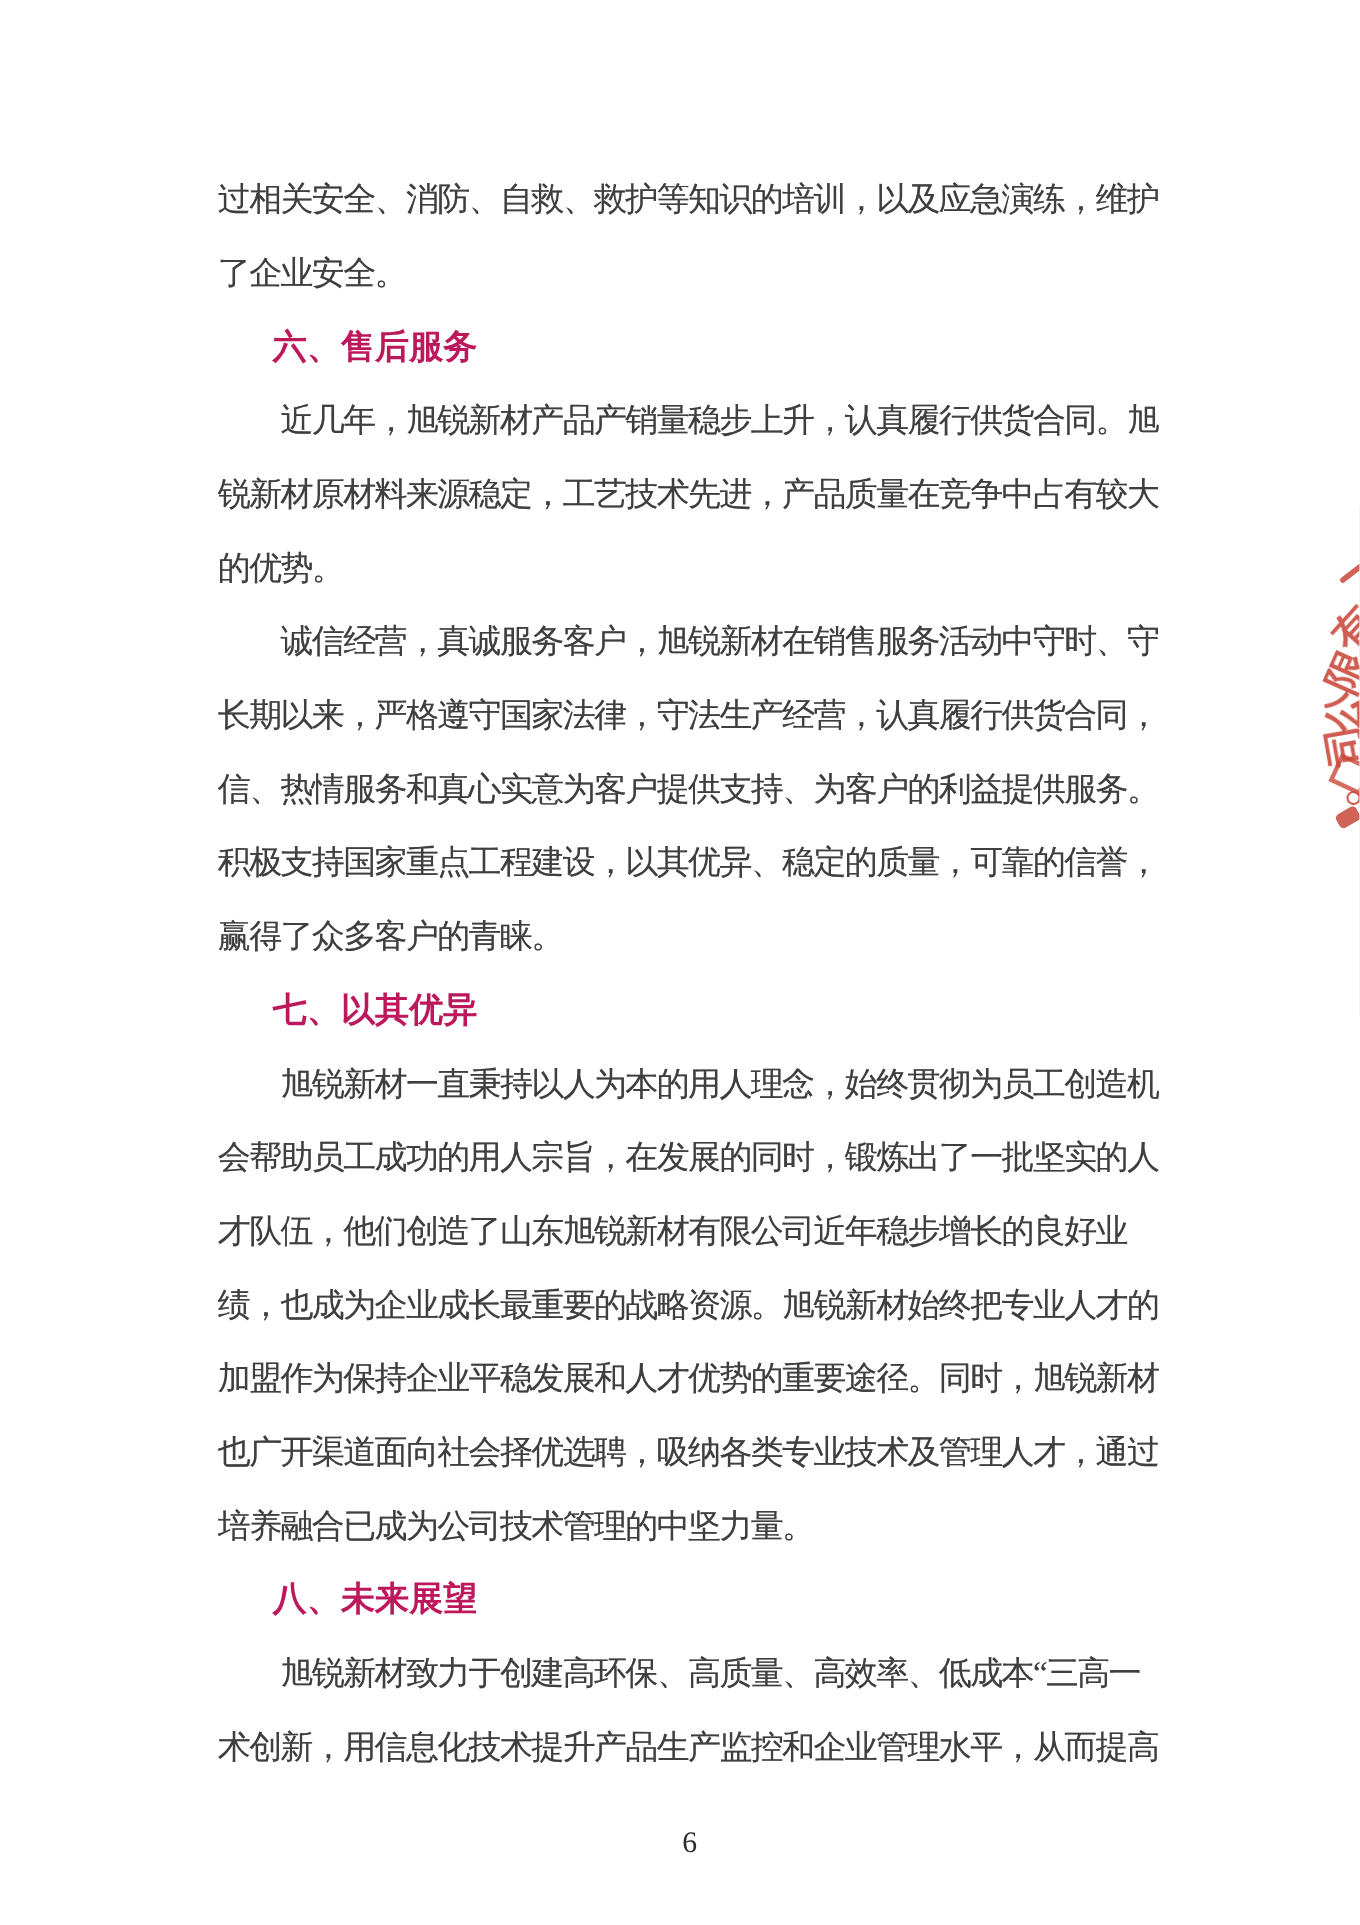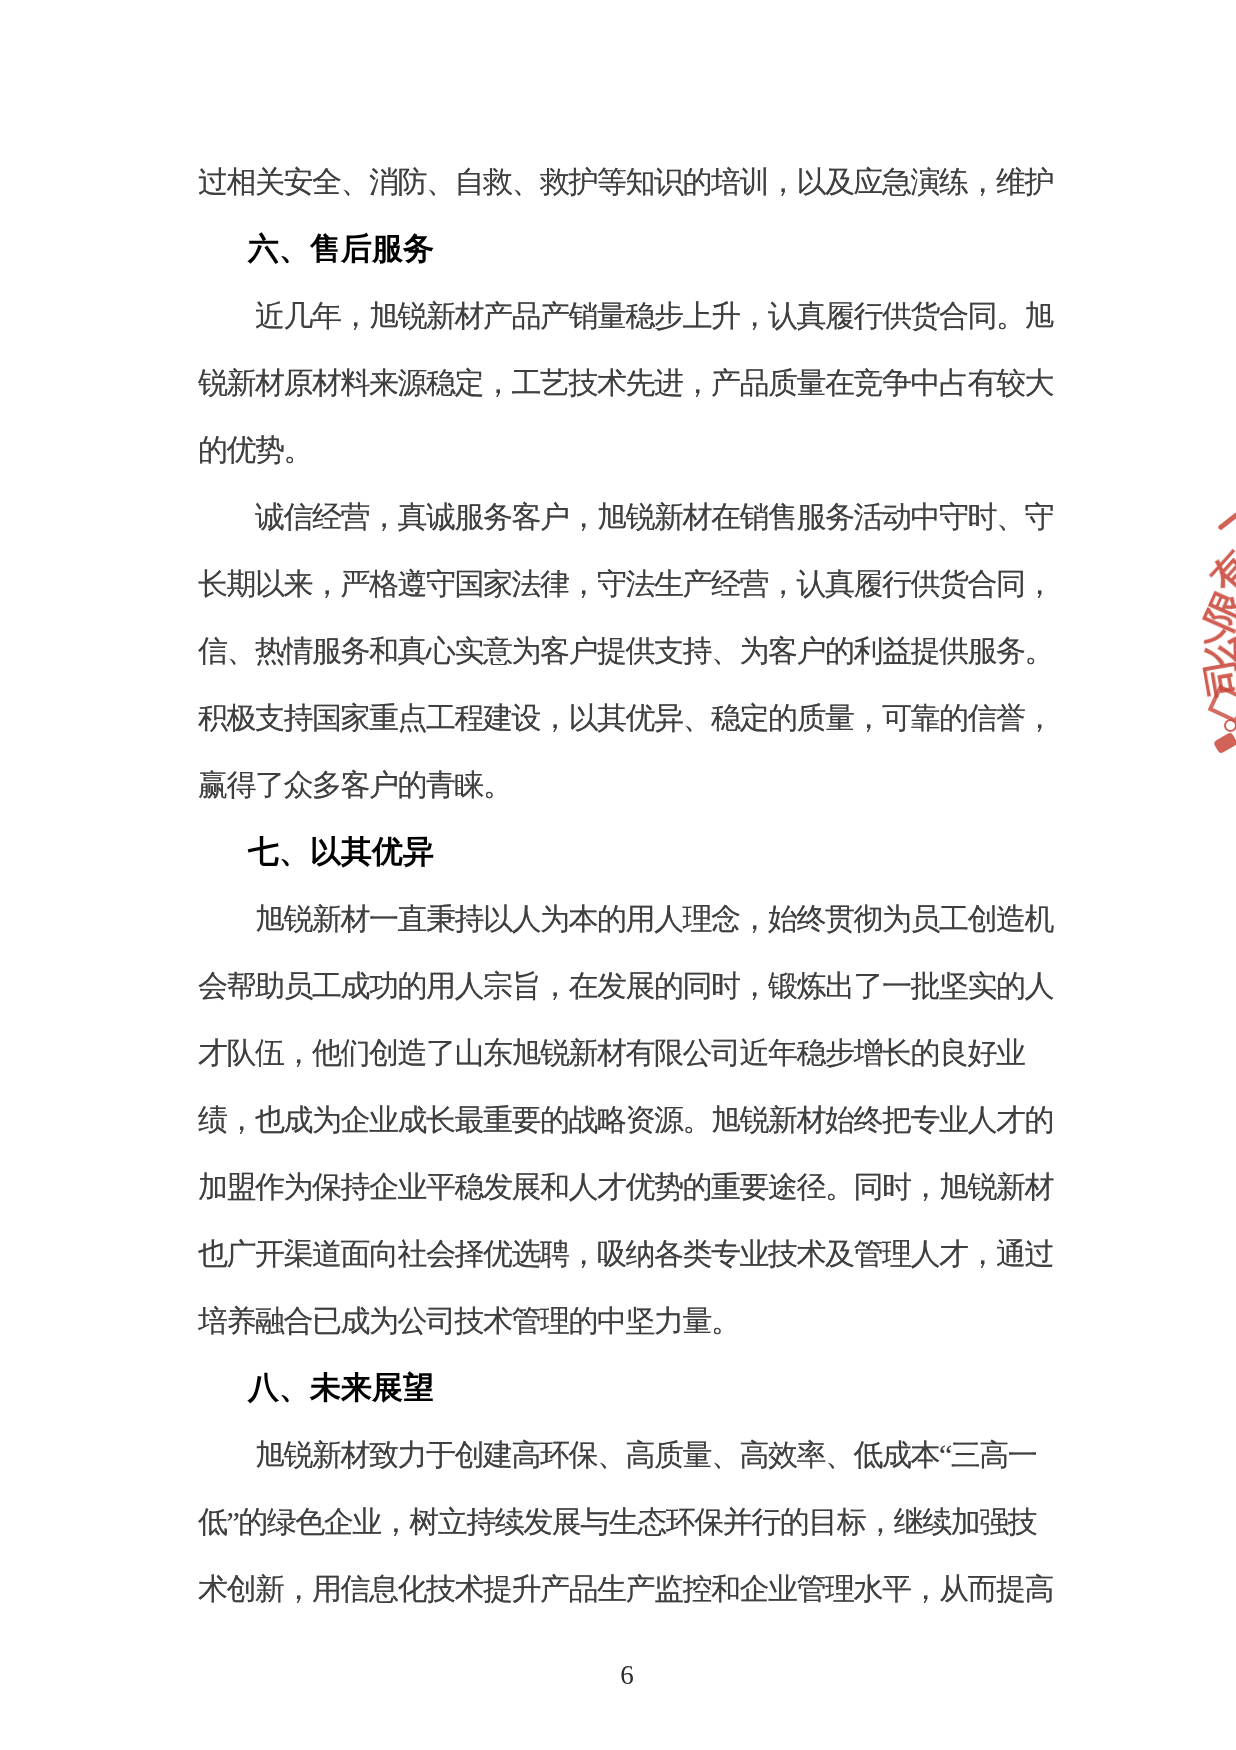--- a/index.html
+++ b/index.html
@@ -24,21 +24,21 @@
     color:#3f3f3f;
     white-space:nowrap;
     text-shadow:0 0 0.6px rgba(70,70,70,0.55);
   }
   .line.indent { text-indent:57px; }
   .line.heading {
     font-family:"DejaVu Sans","Liberation Sans",sans-serif;
     font-weight:700;
     font-size:31px;
     letter-spacing:0;
-    color:#000000;
+    color:#be185d;
     text-indent:50px;
     text-shadow:none;
   }
   .page-number {
     position:absolute;
     left:198px; top:1655px;
     width:858px;
     text-align:center;
     font-size:27px;
     color:#2b2b2b;
@@ -90,40 +90,40 @@
     opacity:0.85;
   }
 </style>
 </head>
 <body>
 
 <div class="page">
 
   <div class="content" id="lines-container">
       <div class="line ">过相关安全、消防、自救、救护等知识的培训，以及应急演练，维护</div>
+      <div class="line ">了企业安全。</div>
       <div class="line heading">六、售后服务</div>
       <div class="line indent">近几年，旭锐新材产品产销量稳步上升，认真履行供货合同。旭</div>
       <div class="line ">锐新材原材料来源稳定，工艺技术先进，产品质量在竞争中占有较大</div>
       <div class="line ">的优势。</div>
       <div class="line indent">诚信经营，真诚服务客户，旭锐新材在销售服务活动中守时、守</div>
       <div class="line ">长期以来，严格遵守国家法律，守法生产经营，认真履行供货合同，</div>
       <div class="line ">信、热情服务和真心实意为客户提供支持、为客户的利益提供服务。</div>
       <div class="line ">积极支持国家重点工程建设，以其优异、稳定的质量，可靠的信誉，</div>
       <div class="line ">赢得了众多客户的青睐。</div>
       <div class="line heading">七、以其优异</div>
       <div class="line indent">旭锐新材一直秉持以人为本的用人理念，始终贯彻为员工创造机</div>
       <div class="line ">会帮助员工成功的用人宗旨，在发展的同时，锻炼出了一批坚实的人</div>
       <div class="line ">才队伍，他们创造了山东旭锐新材有限公司近年稳步增长的良好业</div>
       <div class="line ">绩，也成为企业成长最重要的战略资源。旭锐新材始终把专业人才的</div>
       <div class="line ">加盟作为保持企业平稳发展和人才优势的重要途径。同时，旭锐新材</div>
       <div class="line ">也广开渠道面向社会择优选聘，吸纳各类专业技术及管理人才，通过</div>
       <div class="line ">培养融合已成为公司技术管理的中坚力量。</div>
       <div class="line heading">八、未来展望</div>
       <div class="line indent">旭锐新材致力于创建高环保、高质量、高效率、低成本“三高一</div>
-      <div class="line ">低”的绿色企业，树立持续发展与生态环保并行的目标，继续加强技</div>
       <div class="line ">术创新，用信息化技术提升产品生产监控和企业管理水平，从而提高</div>
     </div>
 
   <div id="seal">
     <div class="seal-stroke" style="background: rgb(201, 71, 58);"></div>
     <div class="seal-partial" style="border-color: rgb(201, 71, 58);"></div>
     <div class="seal-ring" style="border-color: rgb(201, 71, 58);"></div>
     <div class="seal-blob" style="background: rgb(201, 71, 58);"></div>
   <div class="seal-char" style="left: 1212px; top: 546px; transform: rotate(-48deg); color: rgb(201, 71, 58);">有</div>
       <div class="seal-char" style="left: 1206px; top: 585px; transform: rotate(-66deg); color: rgb(201, 71, 58);">限</div>

